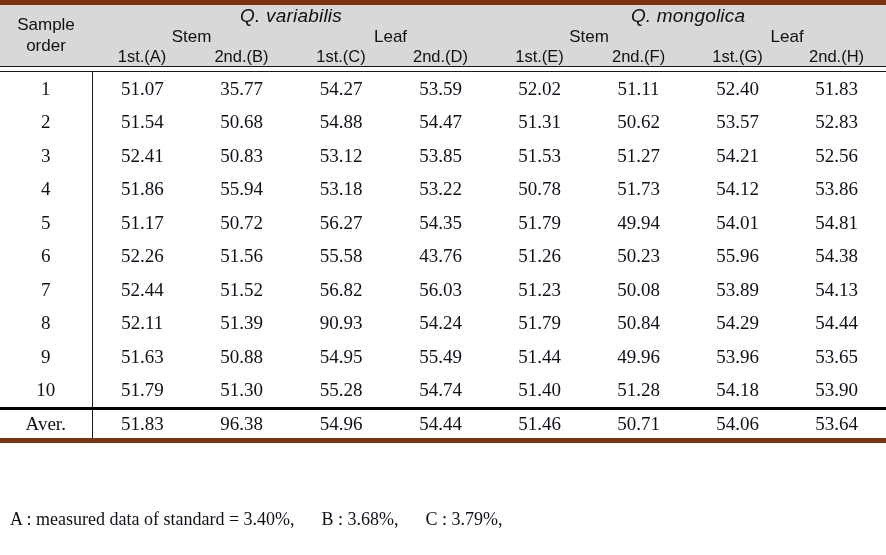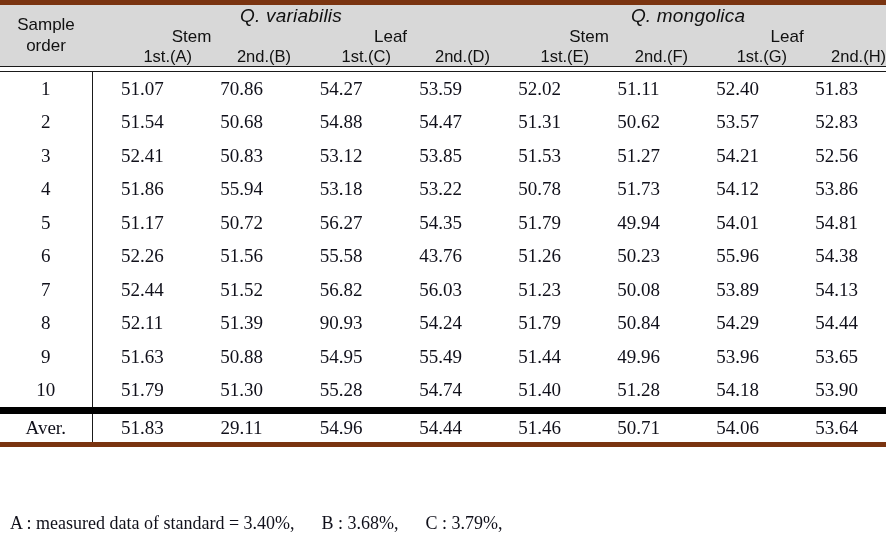--- a/index.html
+++ b/index.html
@@ -71,21 +71,20 @@
     font-style: italic;
     font-size: 19px;
     letter-spacing: .2px;
   }
   .hdr-sub {
     font-size: 17px;
     text-align: center;
   }
   .hdr-col {
     font-size: 16.5px;
-    text-align: right;
   }
 
   
   tr.double-rule td {
     height: 4px;
     padding: 0;
     border-top: 1px solid #1a1a1a;
     border-bottom: 1px solid #1a1a1a;
     background: #ffffff;
   }
@@ -97,21 +96,21 @@
     color: #10101a;
     text-align: center;
     height: 33.5px;
     background: #ffffff;
     border-right: 1px solid #1a1a1a;
   }
   tbody td.last-col { border-right: 0; }
   tbody td.idx-col { border-right: 1px solid #1a1a1a; }
 
   tr.aver-row td {
-    border-top: 7px solid #000000;
+    border-top: 3px solid #000000;
     height: 28px;
   }
 
   
   .footnote {
     font-family: "Liberation Serif", serif;
     font-size: 18px;
     color: #10101a;
     padding: 9px 0 0 10px;
     line-height: 1.5;
@@ -163,21 +162,21 @@
       </tr>
       <tr class="double-rule">
         <td colspan="9"></td>
       </tr>
     </thead>
 
     <tbody id="tbody">
         <tr>
           <td class="idx-col">1</td>
           <td>51.07</td>
-          <td>70.86</td>
+          <td>35.77</td>
           <td>54.27</td>
           <td>53.59</td>
           <td>52.02</td>
           <td>51.11</td>
           <td>52.40</td>
           <td class="last-col">51.83</td>
         </tr>
         <tr>
           <td class="idx-col">2</td>
           <td>51.54</td>
@@ -273,21 +272,21 @@
           <td>55.28</td>
           <td>54.74</td>
           <td>51.40</td>
           <td>51.28</td>
           <td>54.18</td>
           <td class="last-col">53.90</td>
         </tr>
         <tr class="aver-row">
           <td class="idx-col">Aver.</td>
           <td>51.83</td>
-          <td>29.11</td>
+          <td>96.38</td>
           <td>54.96</td>
           <td>54.44</td>
           <td>51.46</td>
           <td>50.71</td>
           <td>54.06</td>
           <td class="last-col">53.64</td>
         </tr>
       </tbody>
   </table>
 

